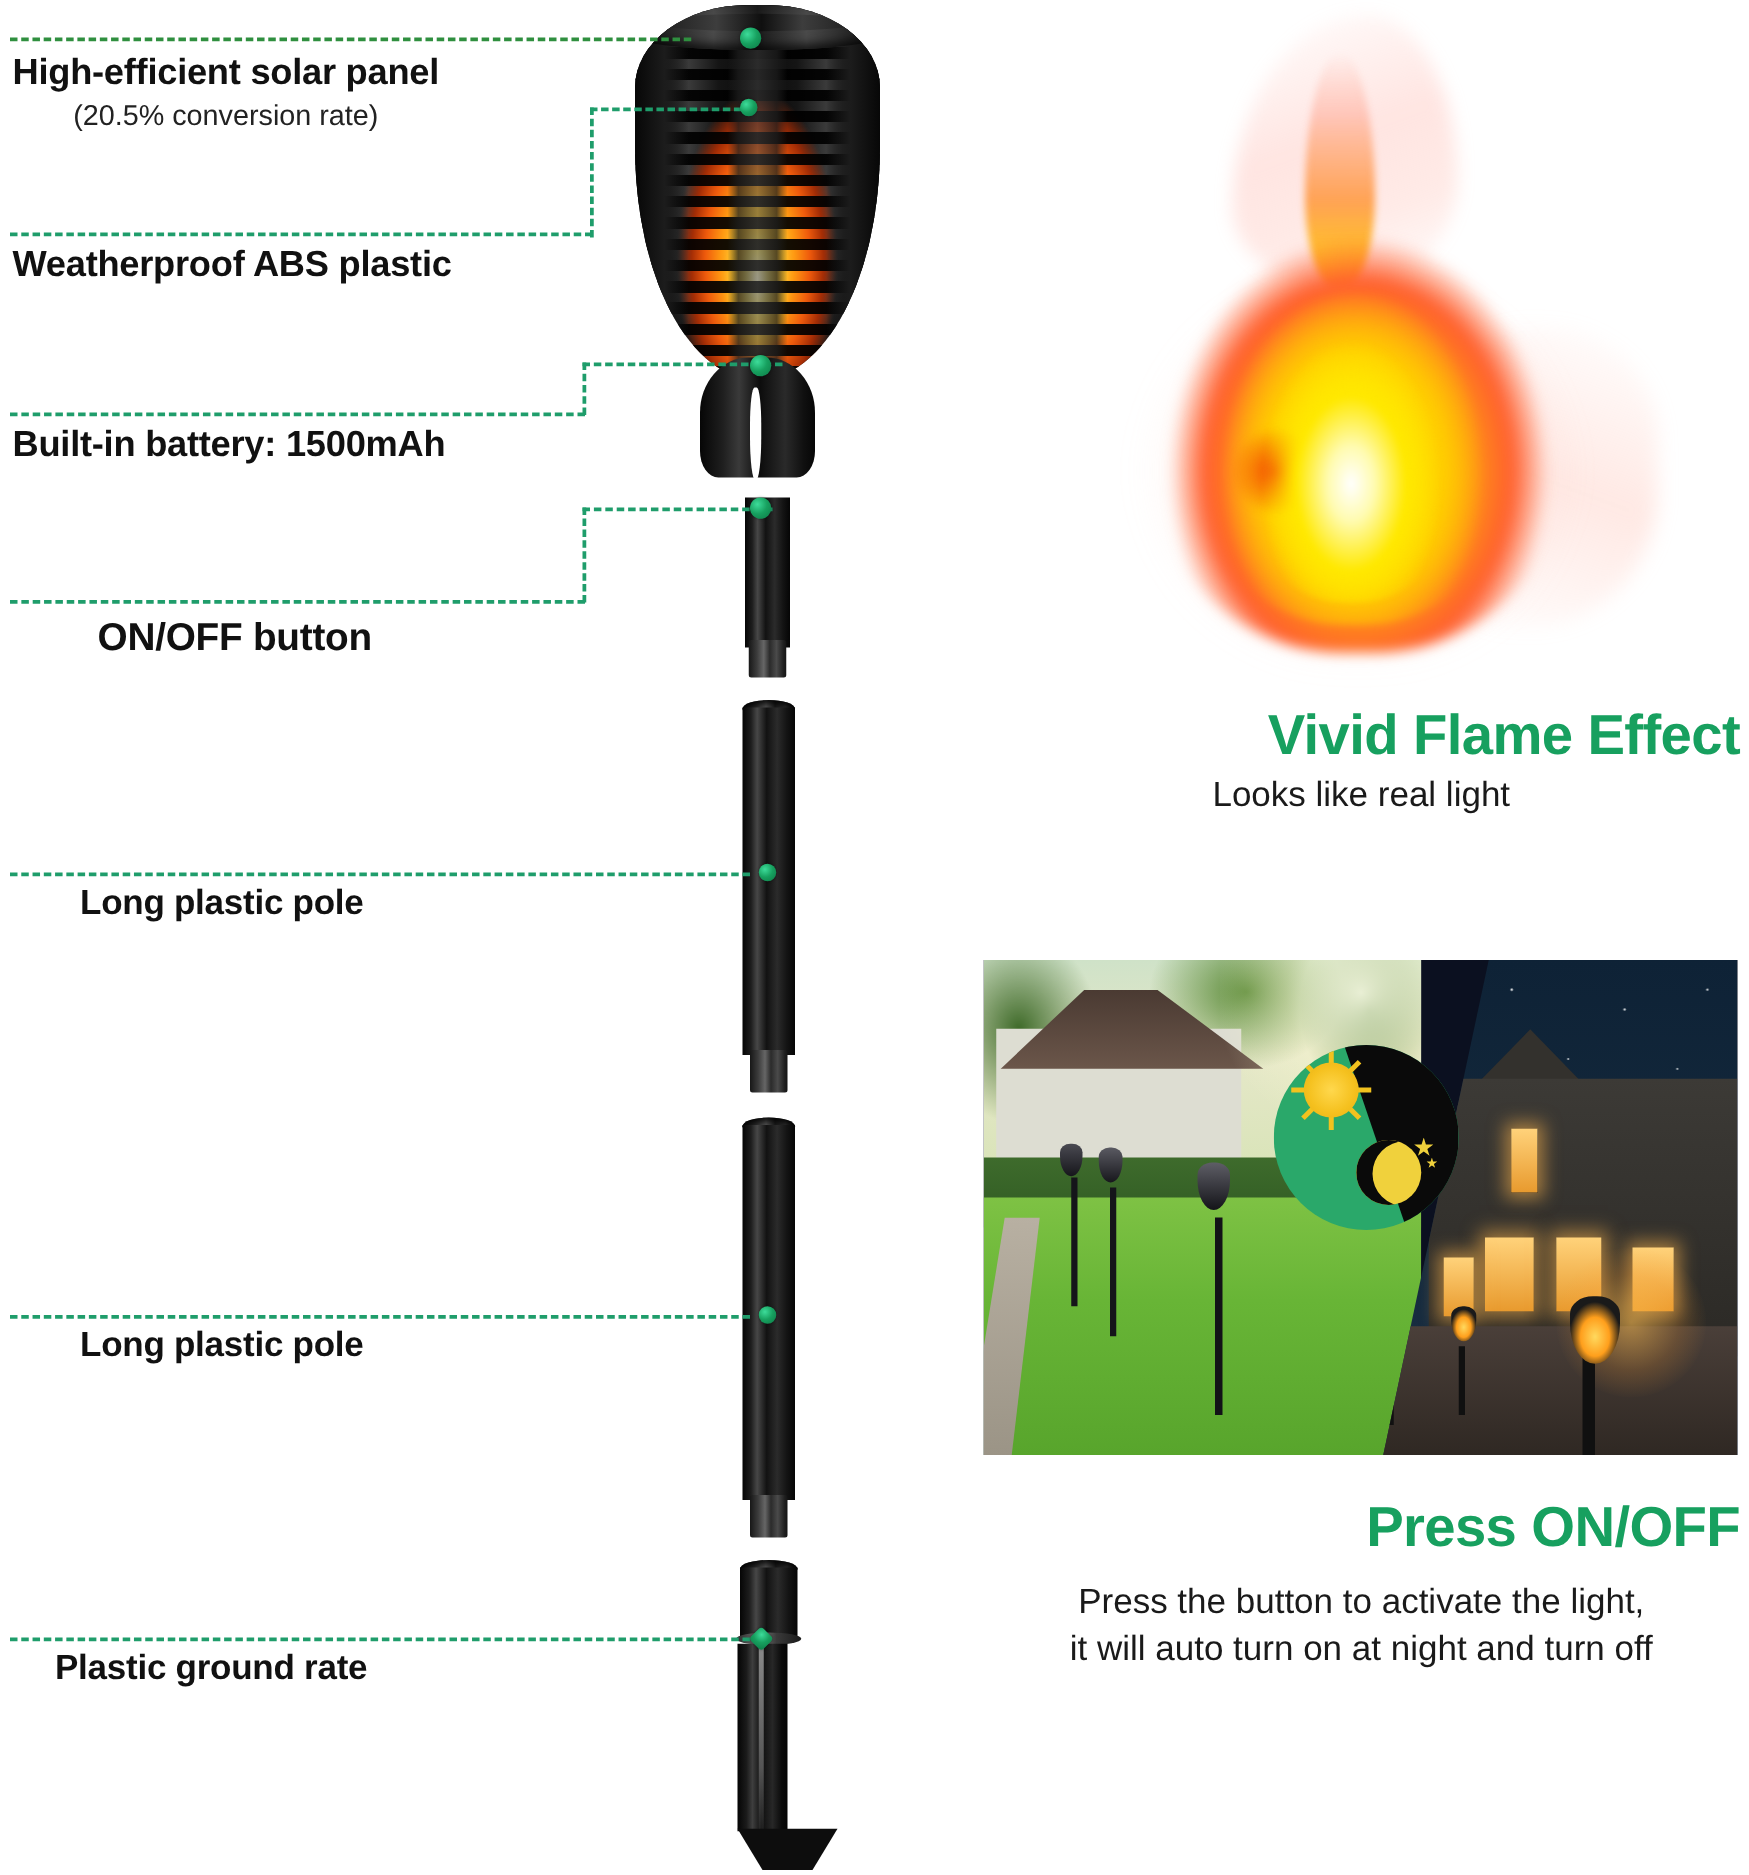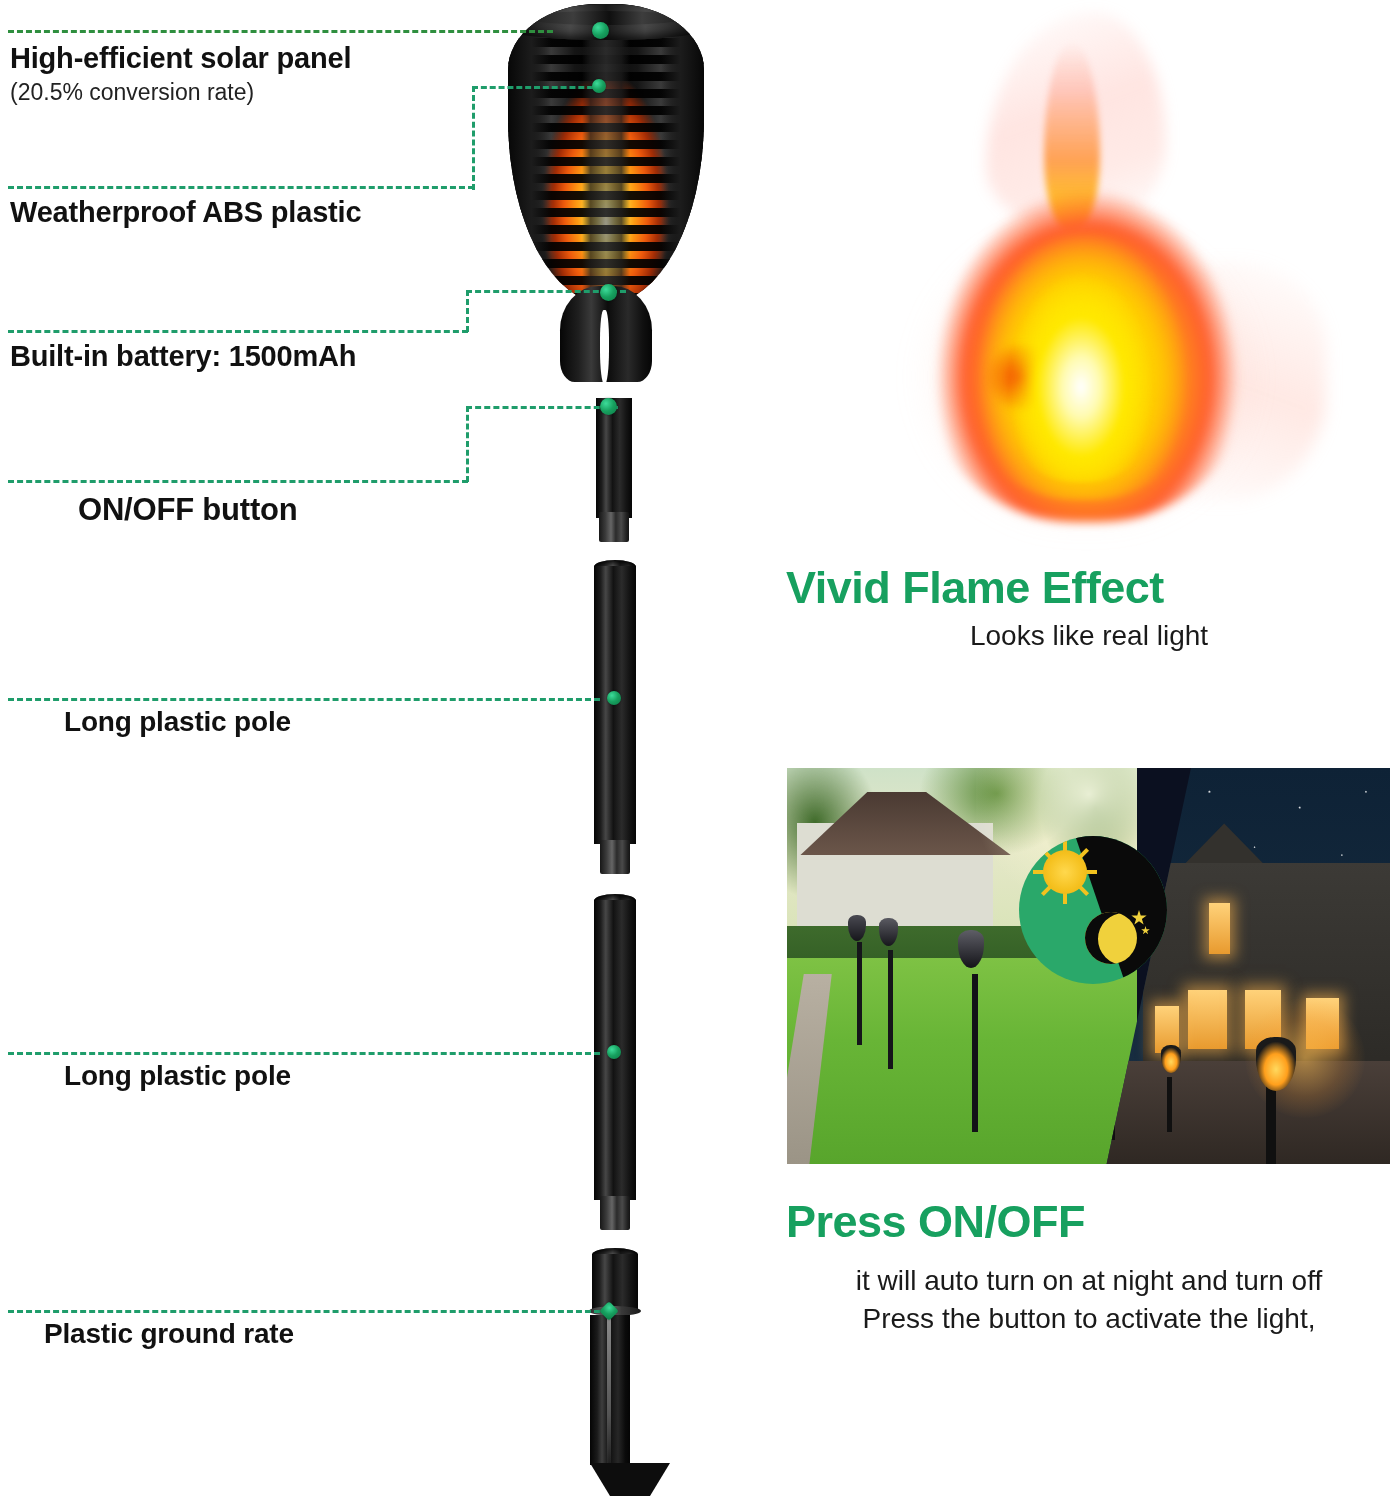--- a/index.html
+++ b/index.html
@@ -95,21 +95,21 @@
   .fl-wisp{position:absolute;left:150px;top:0px;width:180px;height:220px;
       background:linear-gradient(160deg,rgba(255,255,255,0) 0%,rgba(255,180,170,.35) 45%,rgba(255,140,120,.18) 70%,rgba(255,255,255,0) 100%);
       border-radius:60% 40% 50% 50%/70% 60% 40% 30%;filter:blur(7px);}
   .fl-wisp2{position:absolute;left:300px;top:250px;width:190px;height:240px;
       background:linear-gradient(200deg,rgba(255,255,255,0) 0%,rgba(255,185,170,.32) 50%,rgba(255,255,255,0) 100%);
       border-radius:50% 50% 60% 40%/60% 40% 50% 50%;filter:blur(8px);}
   .fl-red{position:absolute;left:150px;top:330px;width:70px;height:70px;border-radius:50%;
       background:radial-gradient(circle,#f23a05 0%,rgba(255,110,20,0) 72%);filter:blur(3px);}
 
   
-  .h-green{position:absolute;color:#17a05f;font-weight:bold;text-align:left;white-space:nowrap;}
+  .h-green{position:absolute;color:#17a05f;font-weight:bold;text-align:right;white-space:nowrap;}
   .sub-dark{position:absolute;color:#1a1a1a;text-align:center;}
 
   
   .photo{position:absolute;left:787px;top:768px;width:603px;height:396px;overflow:hidden;background:#0b1020;}
   .day{position:absolute;inset:0;width:58%;overflow:hidden;}
   .day .sky{position:absolute;left:0;top:0;width:100%;height:46%;
       background:linear-gradient(180deg,#cfe2c8 0%,#e6e8c9 40%,#d7e3b6 100%);}
   .day .trees{position:absolute;left:0;top:0;width:100%;height:46%;
       background:
         radial-gradient(ellipse 26% 60% at 8% 30%,#3f6b2a 0%,rgba(63,107,42,0) 70%),
@@ -207,21 +207,21 @@
     <div class="tube-top" style="left:592px;top:1248px;width:46px;height:14px;"></div>
     <div class="seg" style="left:592px;top:1254px;width:46px;height:56px;"></div>
     <div class="tube-ring" style="left:589px;top:1306px;width:52px;height:10px;"></div>
     <div class="spike"></div>
     <div class="spike-ridge"></div>
     <div class="spike-tip"></div>
   </div>
 
   <div class="dash-h dark" style="left:8px;top:30px;width:545px;"></div>
   <div class="dot" style="left:592px;top:22px;"></div>
-  <div class="callout" style="left:10px;top:42px;font-size:29px;">
+  <div class="callout" style="left:10px;top:42px;font-size:29px;text-align:center;">
     <span>High-efficient solar panel</span>
     <span class="sub">(20.5% conversion rate)</span>
   </div>
 
   <div class="dash-h" style="left:472px;top:86px;width:130px;"></div>
   <div class="dash-v" style="left:472px;top:86px;height:104px;"></div>
   <div class="dash-h" style="left:8px;top:186px;width:466px;"></div>
   <div class="dot small" style="left:592px;top:79px;"></div>
   <div class="callout" style="left:10px;top:196px;font-size:29px;">
     <span>Weatherproof ABS plastic</span>
@@ -335,17 +335,17 @@
     <div>
       <div class="moon"></div>
       <div class="star" style="left:112px;top:74px;width:16px;height:16px;"></div>
       <div class="star" style="left:104px;top:90px;width:11px;height:11px;"></div>
       <div class="star" style="left:122px;top:90px;width:9px;height:9px;"></div>
     </div>
   </div>
 
   <div class="h-green" style="left:786px;top:1196px;width:606px;font-size:45px;letter-spacing:-0.5px;">Press ON/OFF</div>
   <div class="sub-dark" style="left:786px;top:1262px;width:606px;font-size:28px;line-height:38px;">
+    <div>Press the button to activate the light,</div>
     <div>it will auto turn on at night and turn off</div>
-    <div>Press the button to activate the light,</div>
   </div>
 
 </div>
 
 </body></html>

